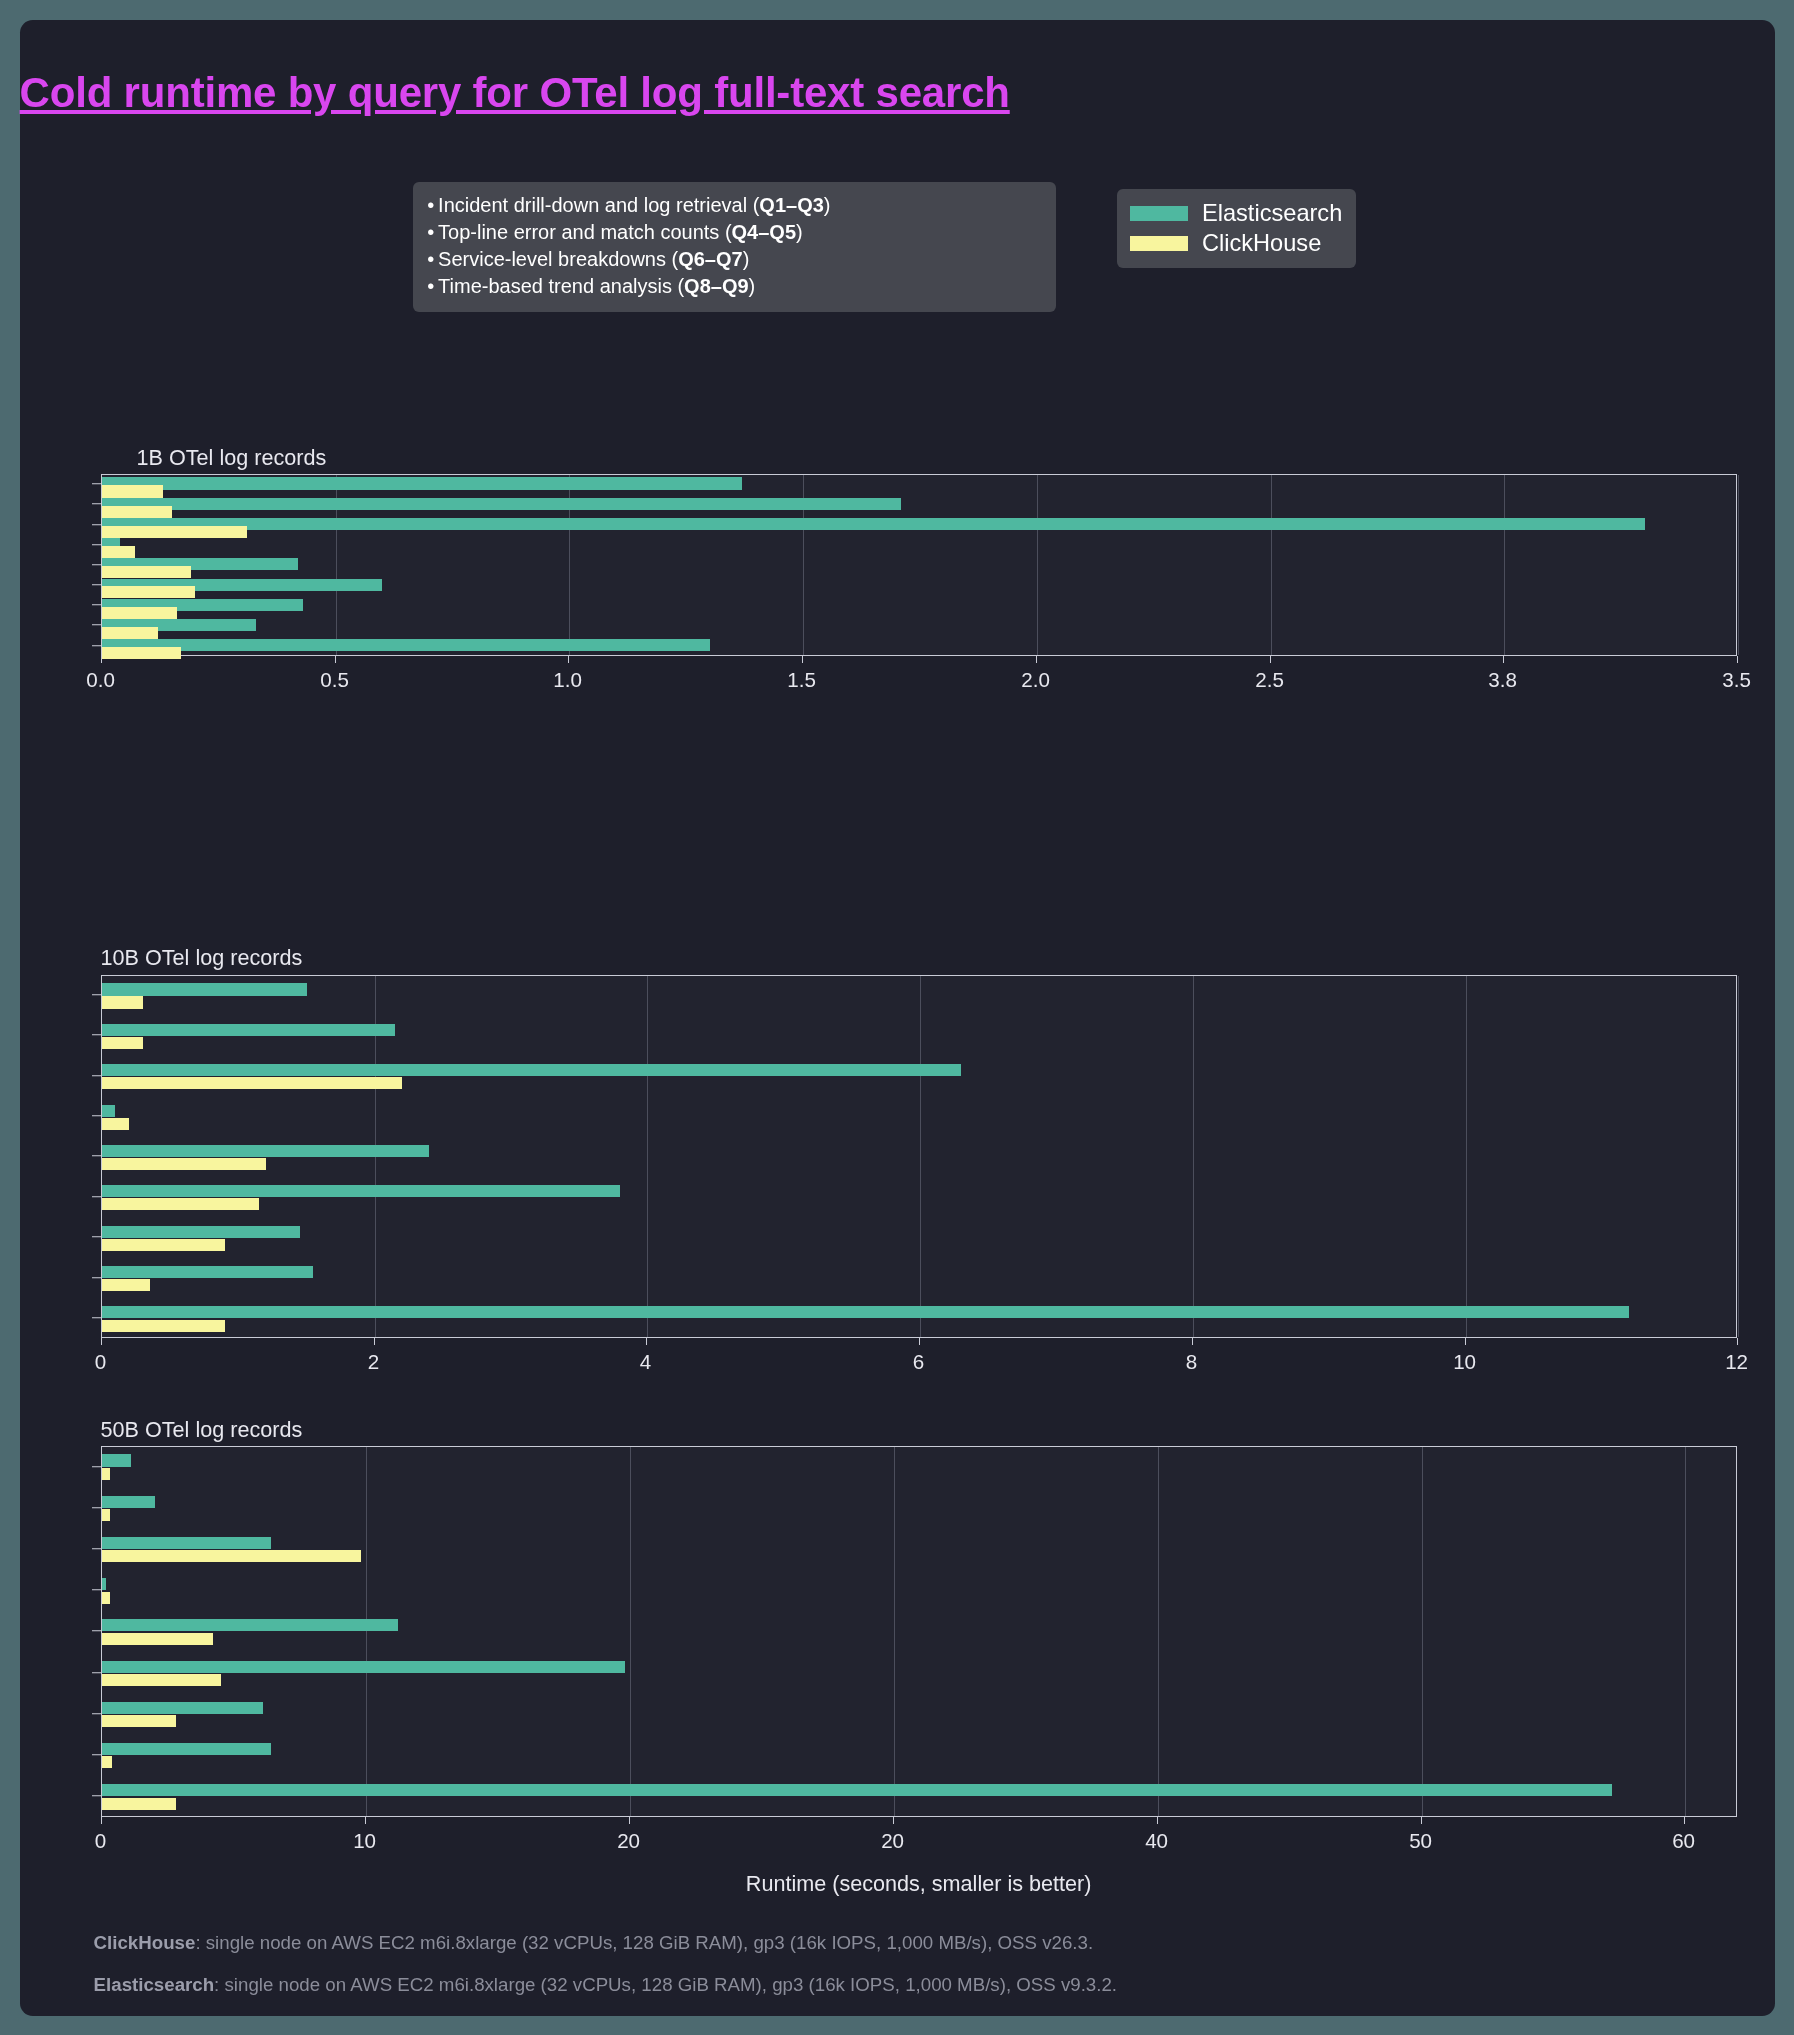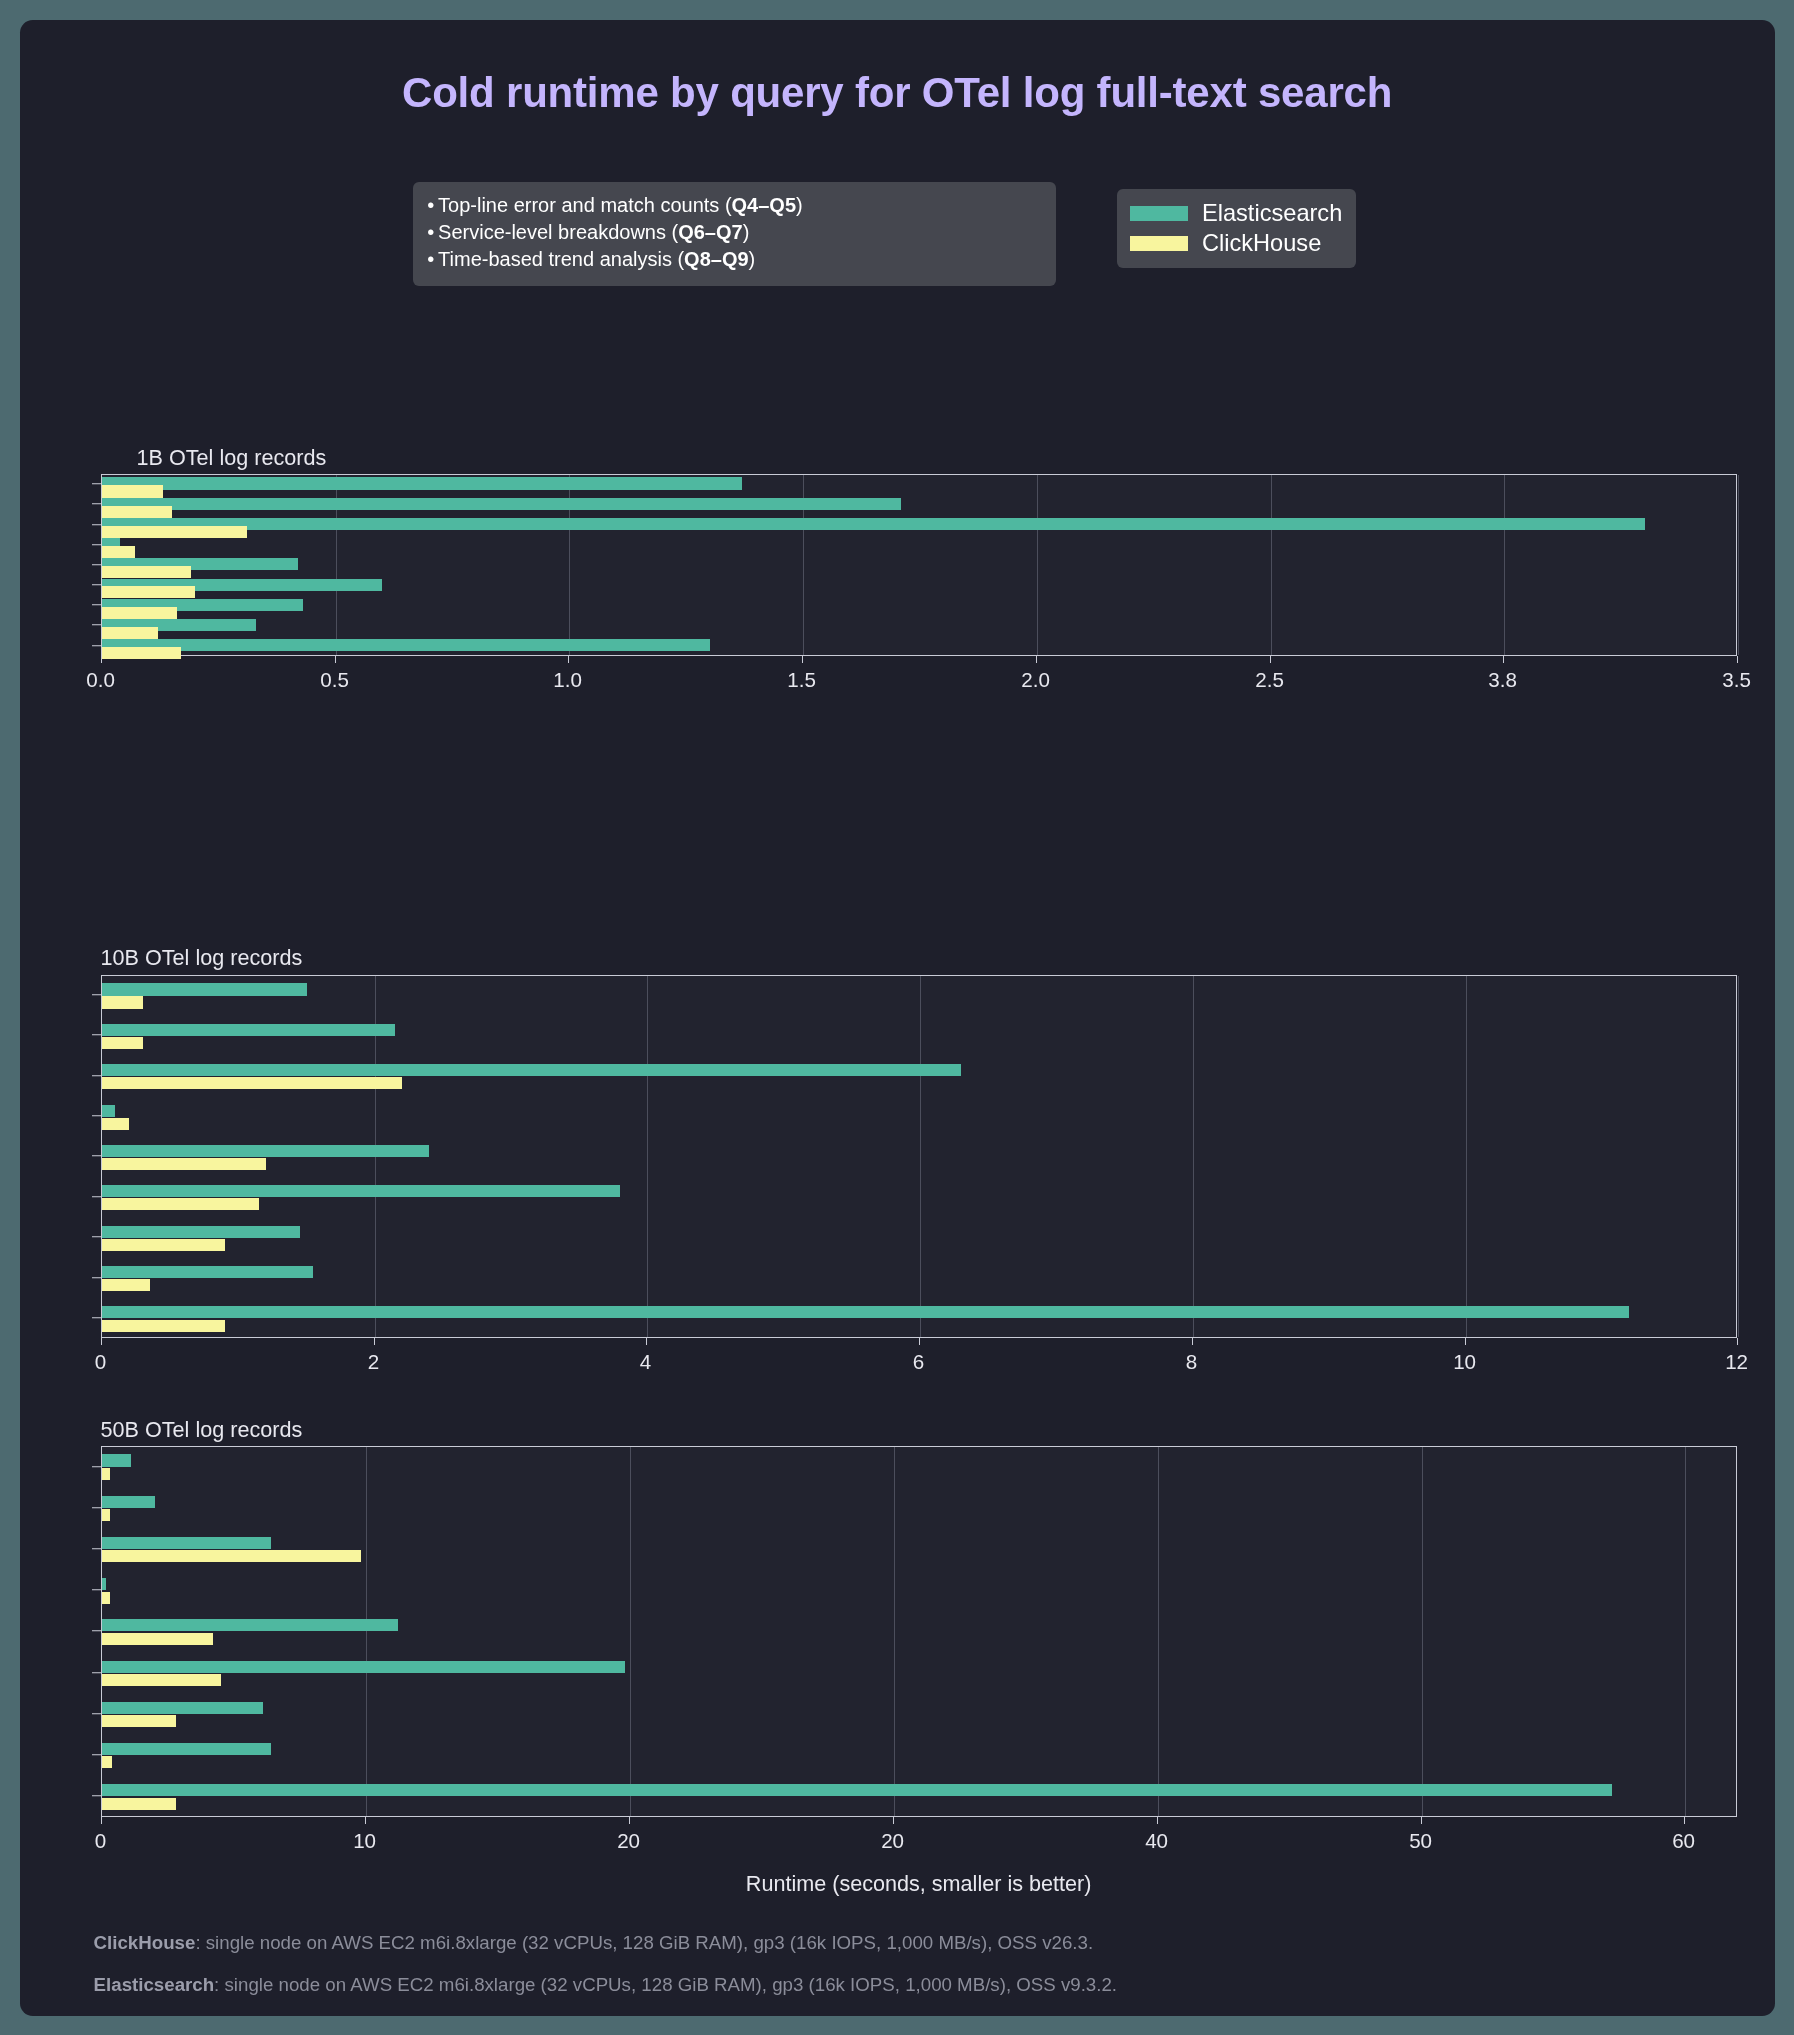--- a/index.html
+++ b/index.html
@@ -12,25 +12,25 @@
   .figure{
     position:absolute;
     left:19.6px;top:19.6px;
     width:1755px;height:1996px;
     background:#1e1f2b;
     border-radius:12.8px;
     box-sizing:border-box;
   }
   .fig-title{
     position:absolute;left:0;top:49px;width:100%;
-    text-align:center;
-    color:#c4b5fd;
+    color:#d946ef;
     font-size:42px;
     font-weight:bold;
     letter-spacing:-0.2px;
+    text-decoration:underline;
   }
   
   .annot{
     position:absolute;
     left:393px;top:162px;
     width:643px;
     background:#45474f;
     border-radius:5.9px;
     padding:10.8px 14.7px 12.8px 14.7px;
     box-sizing:border-box;
@@ -112,20 +112,23 @@
   .footnote b{font-weight:bold;color:#9b9dab;}
 </style>
 </head>
 <body>
 
 <div class="figure">
 
   <div class="fig-title">Cold runtime by query for OTel log full-text search</div>
 
   <div class="annot">
+    <div class="annot-item">
+      <span class="bullet">•</span><span>Incident drill-down and log retrieval (</span><b>Q1–Q3</b><span>)</span>
+    </div>
     <div class="annot-item">
       <span class="bullet">•</span><span>Top-line error and match counts (</span><b>Q4–Q5</b><span>)</span>
     </div>
     <div class="annot-item">
       <span class="bullet">•</span><span>Service-level breakdowns (</span><b>Q6–Q7</b><span>)</span>
     </div>
     <div class="annot-item">
       <span class="bullet">•</span><span>Time-based trend analysis (</span><b>Q8–Q9</b><span>)</span>
     </div>
   </div>

